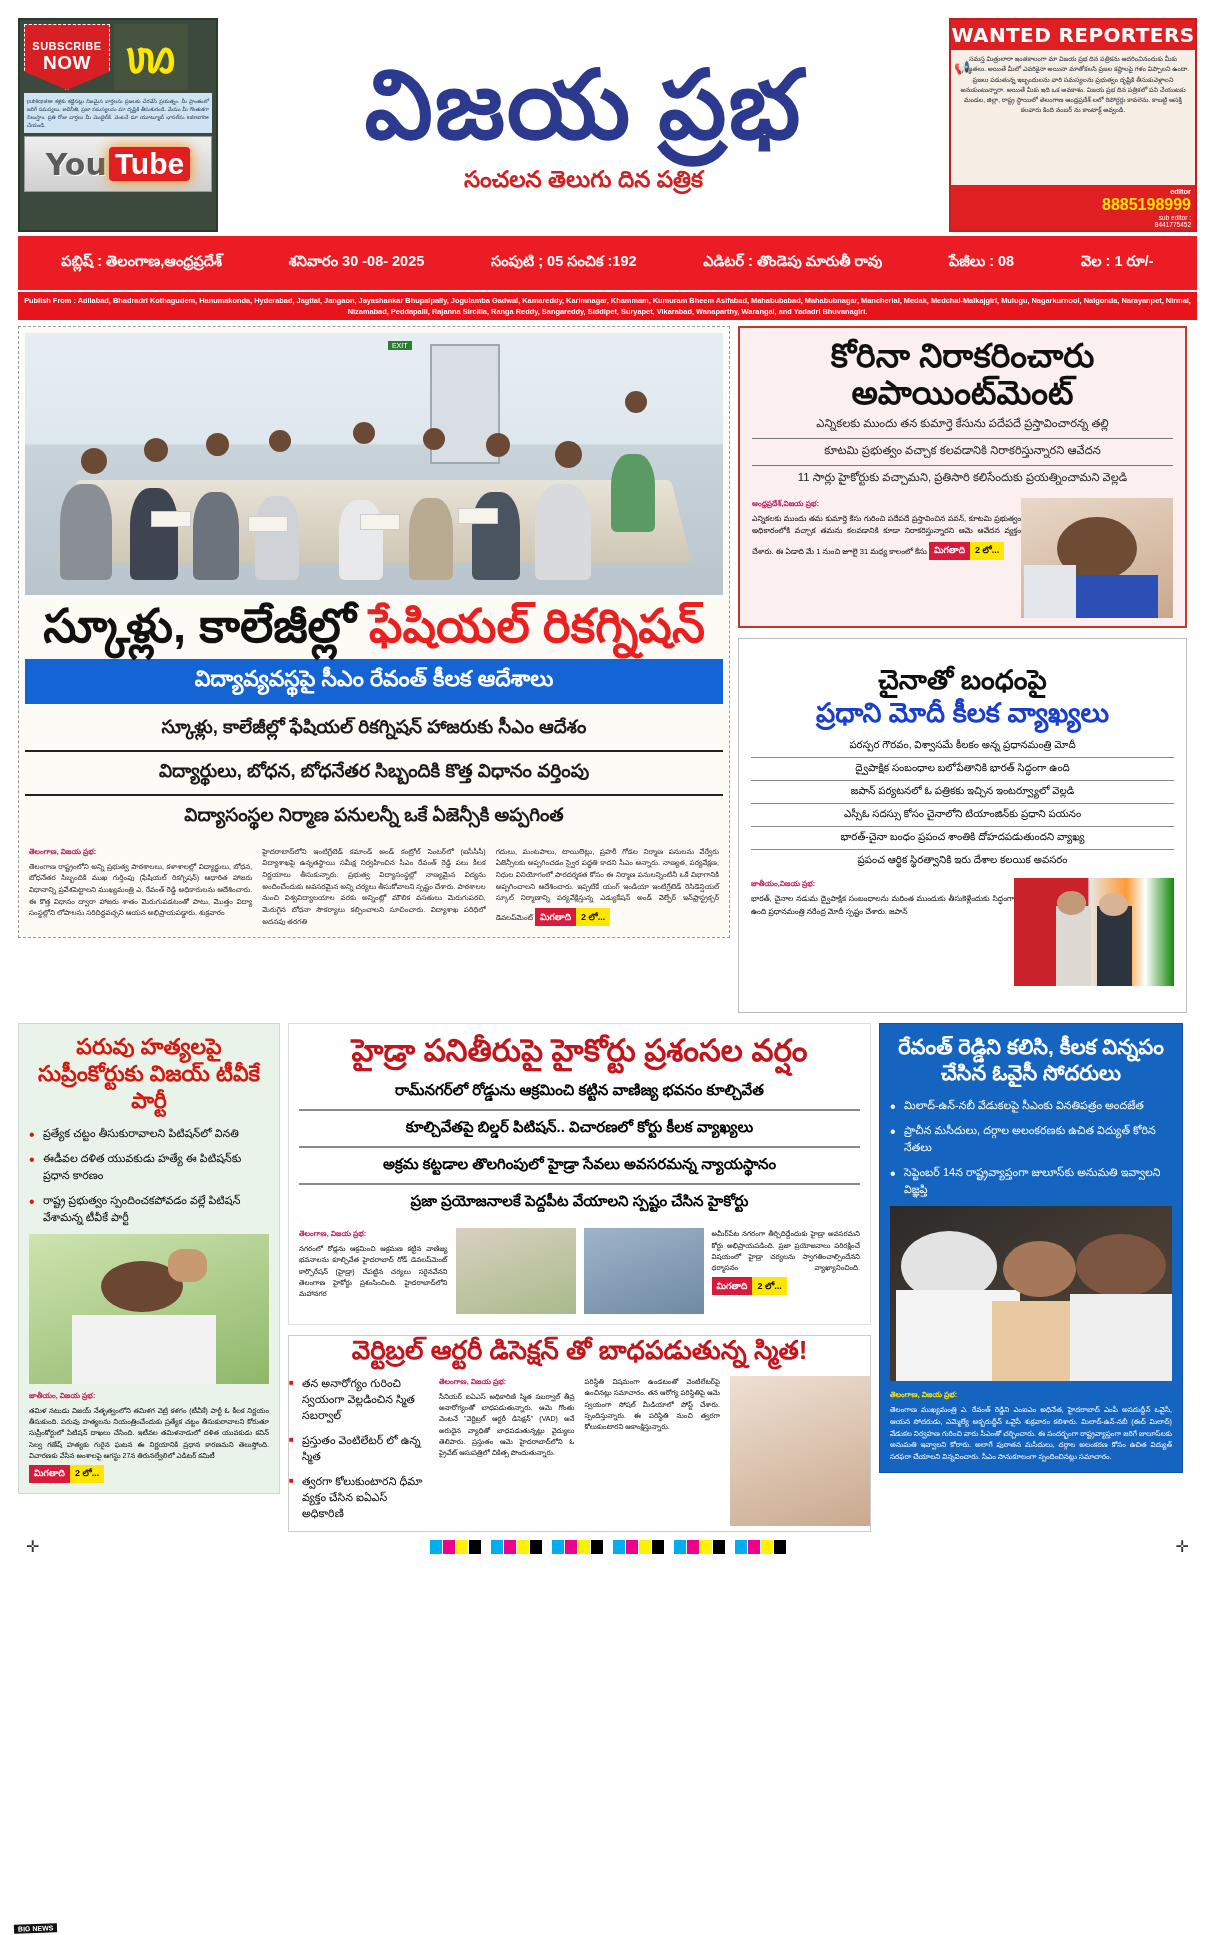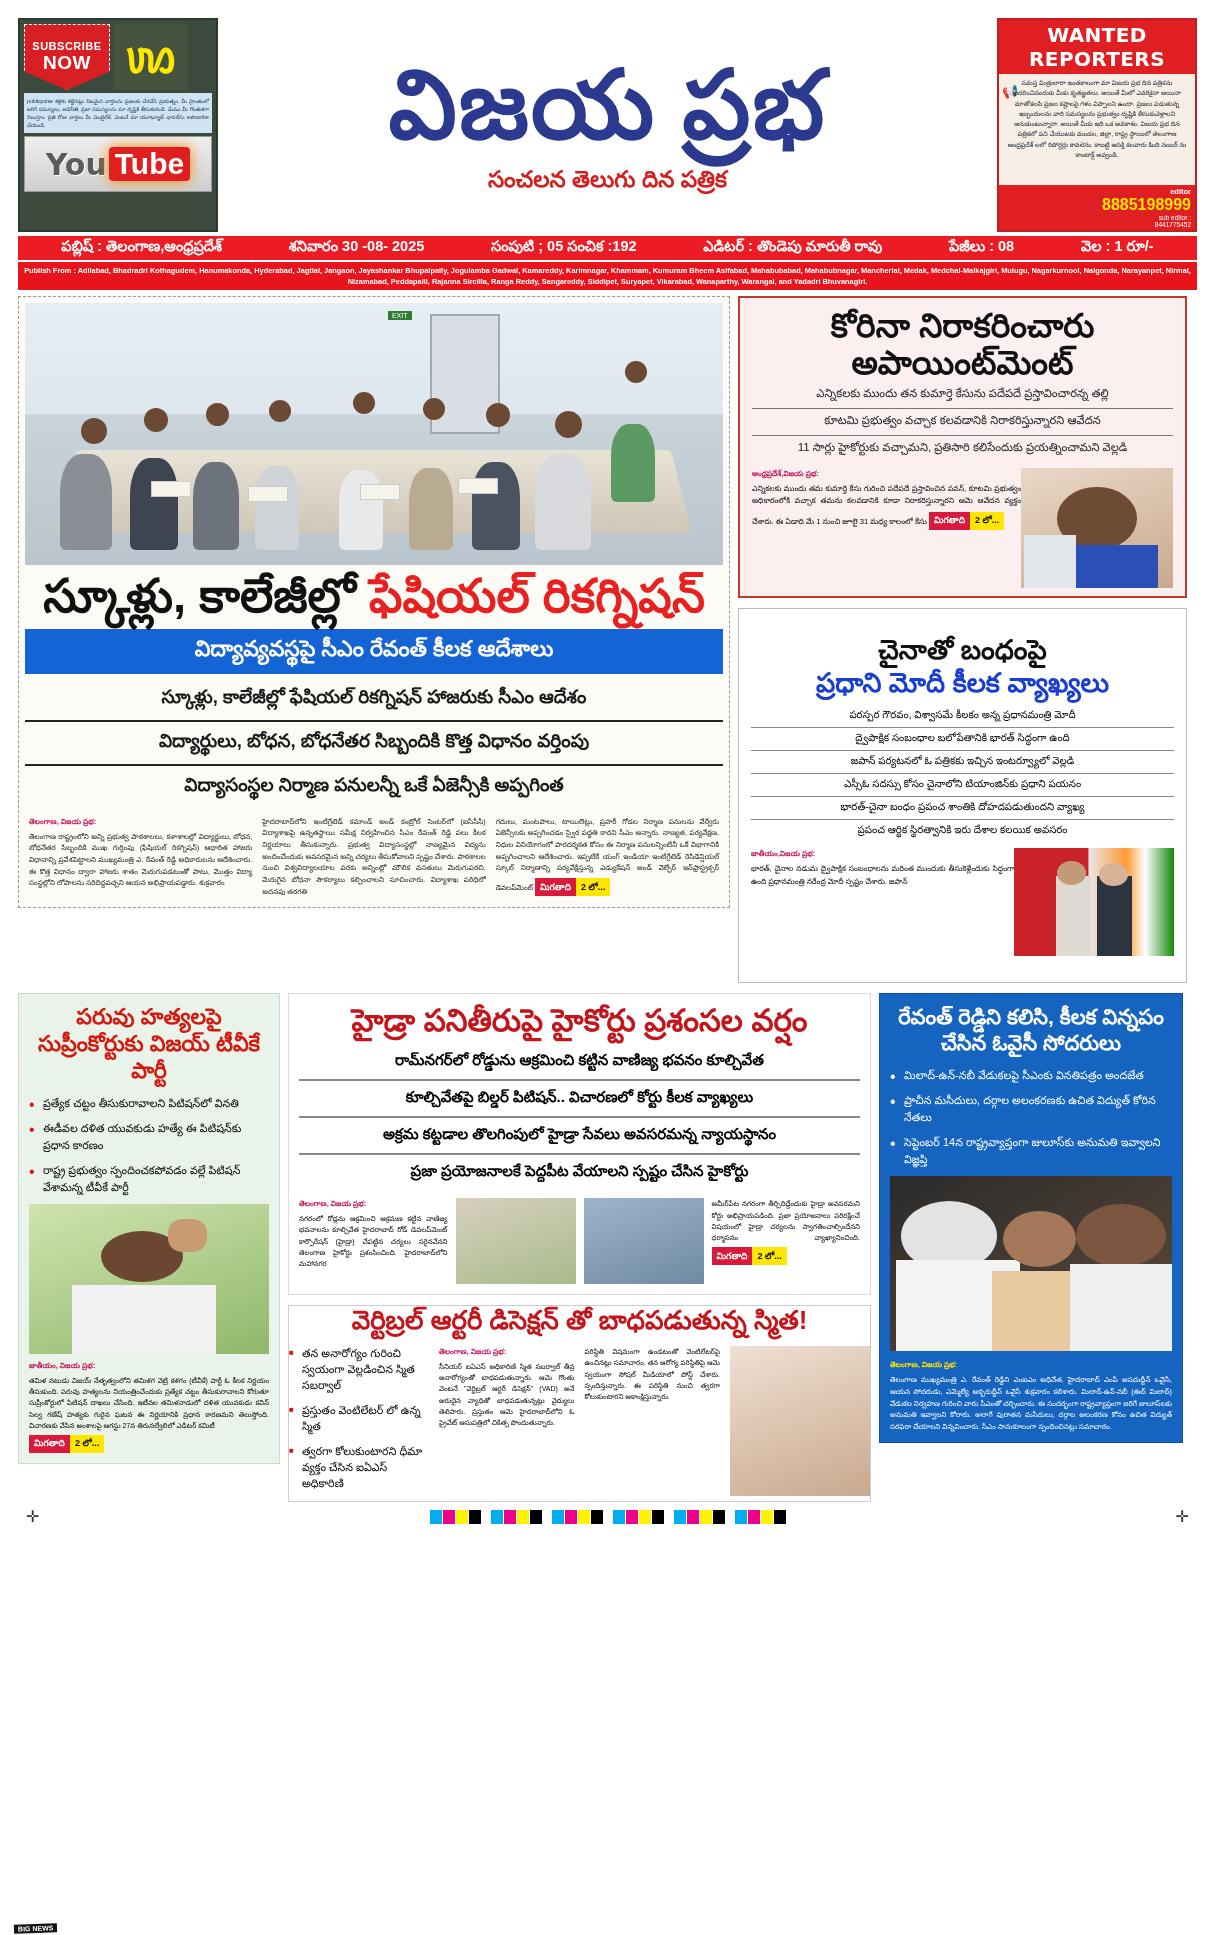--- a/index.html
+++ b/index.html
@@ -29,32 +29,32 @@
   .logo-p span { color: #ffe800; font-size: 46px; font-weight: bold; font-family: "DejaVu Serif", serif; line-height: 1; }
   .promo-text { background: #cfe3f3; color:#14324d; font-size: 5.2px; line-height: 1.55; padding: 4px 3px; text-align: justify; margin-top: 3px; }
   .yt { margin-top: 3px; height: 56px; background: linear-gradient(180deg,#efefef,#cfcfcf); display:flex; align-items:center; justify-content:center; border: 1px solid #999; position:relative; overflow:hidden;}
   .yt .you { color:#5b5b5b; font-weight:bold; font-size:30px; font-family:"DejaVu Sans", sans-serif; text-shadow:1px 1px 0 #fff; }
   .yt .tube { background:#e02020; color:#fff; font-weight:bold; font-size:30px; padding:0 6px; border-radius:4px; margin-left:2px; box-shadow:0 0 14px #ff8b00;}
 
   .title-block { flex: 1; display:flex; flex-direction:column; align-items:center; justify-content:center; padding-top: 6px;}
   .paper-title { color:#2b3a8f; font-size: 96px; font-weight: bold; font-family:"Liberation Serif", serif; line-height: 1; letter-spacing: 2px; white-space:nowrap; }
   .paper-tagline { color:#d32020; font-size: 23px; font-weight:bold; margin-top: 12px; }
 
-  .wanted-box { width: 200px; border: 2px solid #c02020; background: #f7efe6; display:flex; flex-direction:column; }
+  .wanted-box { width: 248px; border: 2px solid #c02020; background: #f7efe6; display:flex; flex-direction:column; }
   .wanted-hd { background:#e01f22; color:#fff; font-weight:bold; font-size: 20px; text-align:center; letter-spacing:.4px; padding: 3px 0; font-family:"DejaVu Sans", sans-serif;}
   .wanted-body { flex:1; font-size: 6.4px; line-height:1.6; text-align:center; color:#14202e; padding: 4px 5px; position:relative;}
   .wanted-body .megaphone { position:absolute; left:3px; top:8px; font-size:13px; color:#2a52a8; }
   .wanted-foot { background:#e01f22; color:#fff; font-size:7px; padding:2px 4px; display:flex; flex-direction:column; align-items:flex-end; }
   .wanted-foot .ed { font-size:7.5px; font-weight:bold; }
   .wanted-foot .ph { font-size:16px; font-weight:bold; color:#ffe400; }
   .wanted-foot .sub { font-size:6.5px; }
   .big-news { position:absolute; left:14px; bottom:2px; background:#111; color:#fff; font-size:7px; font-weight:bold; padding:1px 4px; transform: rotate(-2deg);}
 
   
-  .infobar { margin: 4px 18px 0 18px; background:#ec1c24; color:#fff; display:flex; align-items:flex-start; justify-content:space-around; font-size:14.5px; font-weight:bold; padding: 2px 10px; }
+  .infobar { margin: 4px 18px 0 18px; background:#ec1c24; color:#fff; display:flex; align-items:flex-start; justify-content:space-around; font-size:14.5px; font-weight:bold; padding: 17px 10px; }
   .infobar span { white-space:nowrap; }
   .publishbar { margin: 2px 18px 0 18px; background:#e8141c; color:#fff; font-size:7.4px; line-height:1.5; text-align:center; padding: 3px 6px; font-weight:bold; }
 
   
   .main { display:flex; gap: 8px; padding: 6px 18px 0 18px; }
   .col-left { width: 712px; }
   .col-right { width: 449px; }
 
   .lead-box { border: 1px dashed #999; background:#fdfbf5; padding: 6px; }
   .lead-photo { height: 262px; background: linear-gradient(170deg,#cfd7dd 0%, #a9b6c2 40%, #8e9aa6 100%); position:relative; overflow:hidden; }

